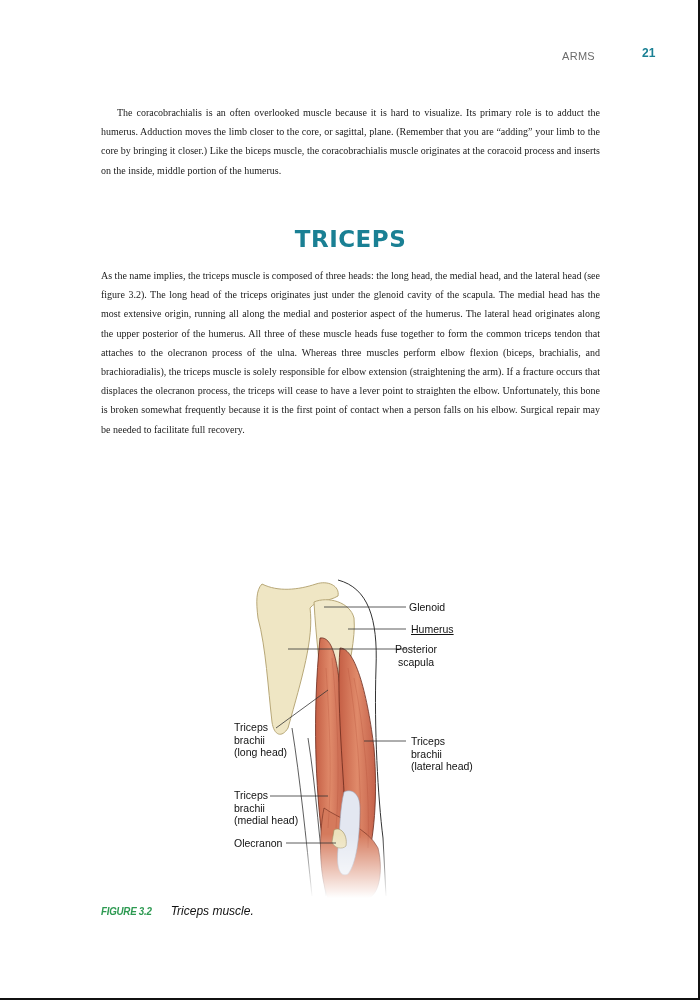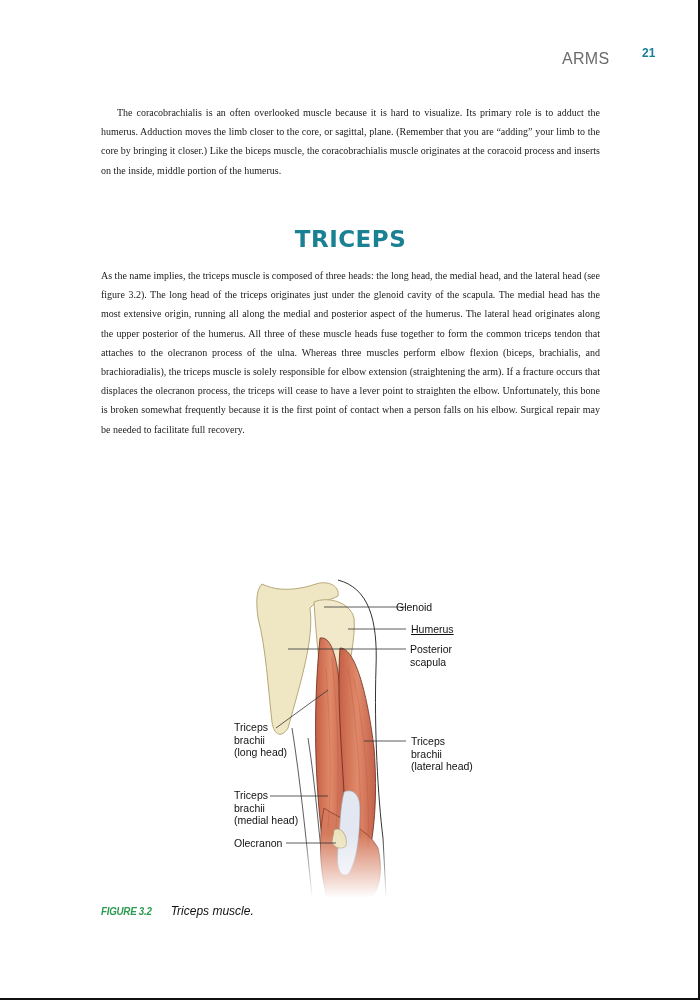--- a/index.html
+++ b/index.html
@@ -1,19 +1,19 @@
 <!DOCTYPE html>
 <html><head>
 <meta charset="utf-8">
 <style>
   html, body { margin: 0; padding: 0; }
   body { width: 700px; height: 1000px; background: #ffffff; position: relative; overflow: hidden; }
   .page { position: absolute; left: 0; top: 0; width: 698px; height: 998px; border-right: 2px solid #111; border-bottom: 2px solid #111; background: #fff; }
   .running-head { position: absolute; top: 48px; left: 0; width: 700px; height: 20px; }
-  .rh-section { position: absolute; left: 562px; top: 2px; font-family: "Liberation Sans", sans-serif; font-size: 16px; color: #6b6b6b; letter-spacing: 0.3px; }
+  .rh-section { position: absolute; left: 562px; top: 2px; font-family: "Liberation Sans", sans-serif; font-size: 11px; color: #6b6b6b; letter-spacing: 0.3px; }
   .rh-page { position: absolute; left: 642px; top: -2px; font-family: "Liberation Sans", sans-serif; font-size: 12px; font-weight: bold; color: #1a8094; }
   .body-text { position: absolute; left: 101px; width: 499px; font-family: "Liberation Serif", serif; font-size: 10px; line-height: 19.2px; color: #1a1a1a; text-align: justify; hyphens: manual; }
   .p1 { top: 103px; text-indent: 16px; }
   .heading { position: absolute; top: 226px; left: 101px; width: 499px; text-align: center; font-family: "DejaVu Sans", sans-serif; font-weight: bold; font-size: 23px; color: #1a8094; letter-spacing: 0.5px; }
   .p2 { top: 266px; }
   .figure { position: absolute; left: 228px; top: 578px; width: 260px; height: 320px; }
   .fig-label { position: absolute; font-family: "Liberation Sans", sans-serif; font-size: 10.5px; line-height: 12.5px; color: #111; }
   .caption { position: absolute; left: 101px; top: 904px; font-family: "Liberation Sans", sans-serif; font-size: 12px; color: #111; font-style: italic; }
   .caption .fig-num { color: #2e9a52; font-weight: bold; font-size: 11.5px; letter-spacing: -0.3px; margin-right: 10px; font-family: "Liberation Sans", sans-serif; transform: scaleX(0.85); display: inline-block; transform-origin: left; }
 </style>
@@ -70,23 +70,23 @@
 
       <line x1="96" y1="29" x2="178" y2="29" stroke="#333" stroke-width="0.8"></line>
       <line x1="120" y1="51" x2="178" y2="51" stroke="#333" stroke-width="0.8"></line>
       <line x1="60" y1="71" x2="178" y2="71" stroke="#333" stroke-width="0.8"></line>
       <line x1="48" y1="150" x2="100" y2="112" stroke="#333" stroke-width="0.8"></line>
       <line x1="136" y1="163" x2="178" y2="163" stroke="#333" stroke-width="0.8"></line>
       <line x1="42" y1="218" x2="100" y2="218" stroke="#333" stroke-width="0.8"></line>
       <line x1="58" y1="265" x2="108" y2="265" stroke="#333" stroke-width="0.8"></line>
     </svg>
 
-    <div class="fig-label" style="left:168px;top:23px;text-align:center;">Glenoid</div>
+    <div class="fig-label" style="left:181px;top:23px;text-align:center;">Glenoid</div>
     <div class="fig-label" style="left:183px;top:45px;text-decoration:underline;">Humerus</div>
-    <div class="fig-label" style="left:182px;top:65px;">
+    <div class="fig-label" style="left:167px;top:65px;text-align:center;">
       <div>Posterior</div>
       <div>scapula</div>
     </div>
     <div class="fig-label" style="left:6px;top:143px;">
       <div>Triceps</div>
       <div>brachii</div>
       <div>(long head)</div>
     </div>
     <div class="fig-label" style="left:183px;top:157px;">
       <div>Triceps</div>

